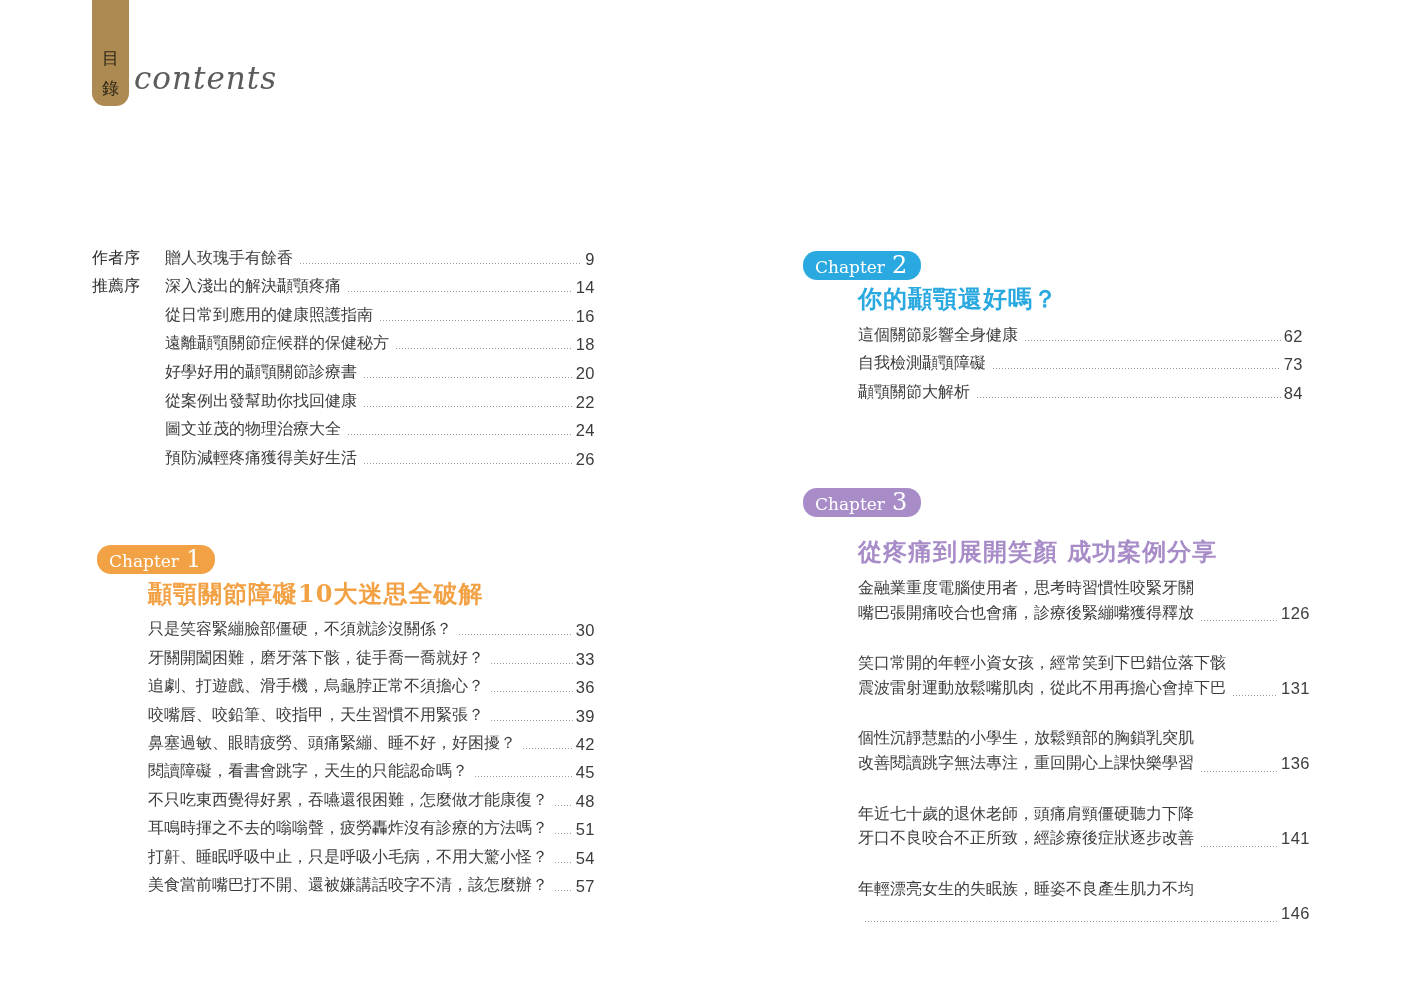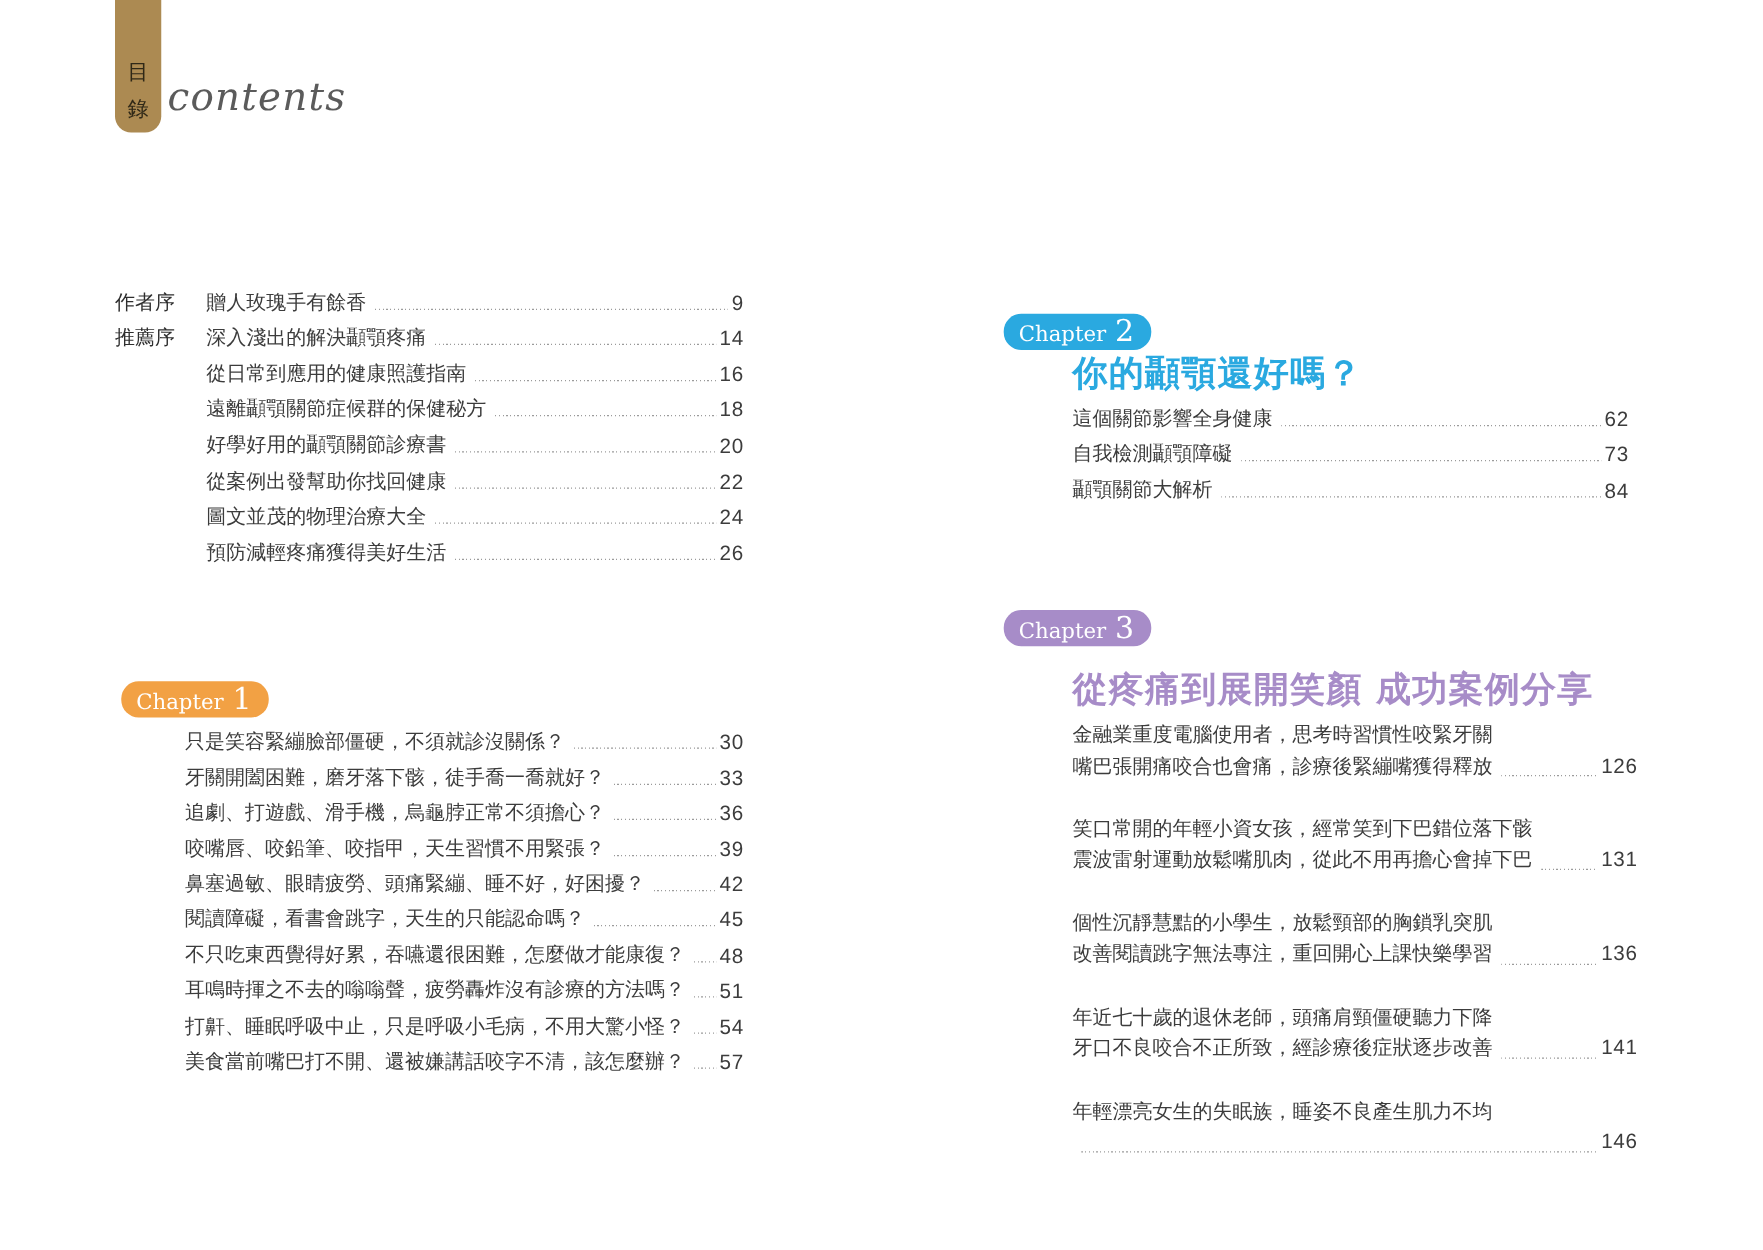--- a/index.html
+++ b/index.html
@@ -29,35 +29,35 @@
   .ptitle  { flex:none; white-space:nowrap; }
   .leader  {
     flex:1 1 auto; height:1px; margin:0 3px 5px 7px; min-width:12px;
     background-image:repeating-linear-gradient(to right,#9b9b9b 0 1px, rgba(0,0,0,0) 1px 3px);
   }
   .pnum {
     flex:none; font-family:"Liberation Sans", sans-serif;
     font-size:16.5px; color:#3c3c3c; letter-spacing:0.5px;
   }
 
-  .preface { position:absolute; left:92px; top:224px; width:503px; }
+  .preface { position:absolute; left:92px; top:240px; width:503px; }
   .preface .toc-row { height:28.6px; }
 
   
   .badge {
     display:inline-flex; align-items:baseline; gap:7px; height:29px;
     padding:0 14px 0 12px; border-radius:14px; color:#ffffff;
     font-family:"DejaVu Serif", serif; box-sizing:border-box;
   }
   .badge-word { font-size:17px; line-height:28px; }
   .badge-num  { font-size:24px; line-height:28px; }
 
   .chap-title {
     font-family:"DejaVu Serif", serif; font-weight:bold;
-    font-size:28px; letter-spacing:1px; white-space:nowrap;
+    font-size:24px; letter-spacing:1px; white-space:nowrap;
   }
 
   #ch1 { position:absolute; left:97px; top:545px; width:498px; }
   #ch1 .chap-title { margin:3px 0 0 51px; line-height:33px; }
   #ch1 .items { margin:2px 0 0 51px; }
   #ch1 .toc-row { height:28.4px; }
 
   #ch2 { position:absolute; left:803px; top:251px; width:500px; }
   #ch2 .chap-title { margin:2px 0 0 55px; line-height:34px; }
   #ch2 .items { margin:1px 0 0 55px;text-align:right; }
@@ -129,20 +129,21 @@
     <span class="leader"></span>
     <span class="pnum">26</span>
   </div>
 </div>
 
 <div id="ch1">
   <div class="badge" style="background: rgb(242, 161, 68);">
     <span class="badge-word">Chapter</span>
     <span class="badge-num">1</span>
   </div>
+  <div class="chap-title" style="color: rgb(242, 161, 68);">顳顎關節障礙10大迷思全破解</div>
   <div class="items">
     <div class="toc-row">
       <span class="ptitle">只是笑容緊繃臉部僵硬，不須就診沒關係？</span>
       <span class="leader"></span>
       <span class="pnum">30</span>
     </div>
     <div class="toc-row">
       <span class="ptitle">牙關開闔困難，磨牙落下骸，徒手喬一喬就好？</span>
       <span class="leader"></span>
       <span class="pnum">33</span>

